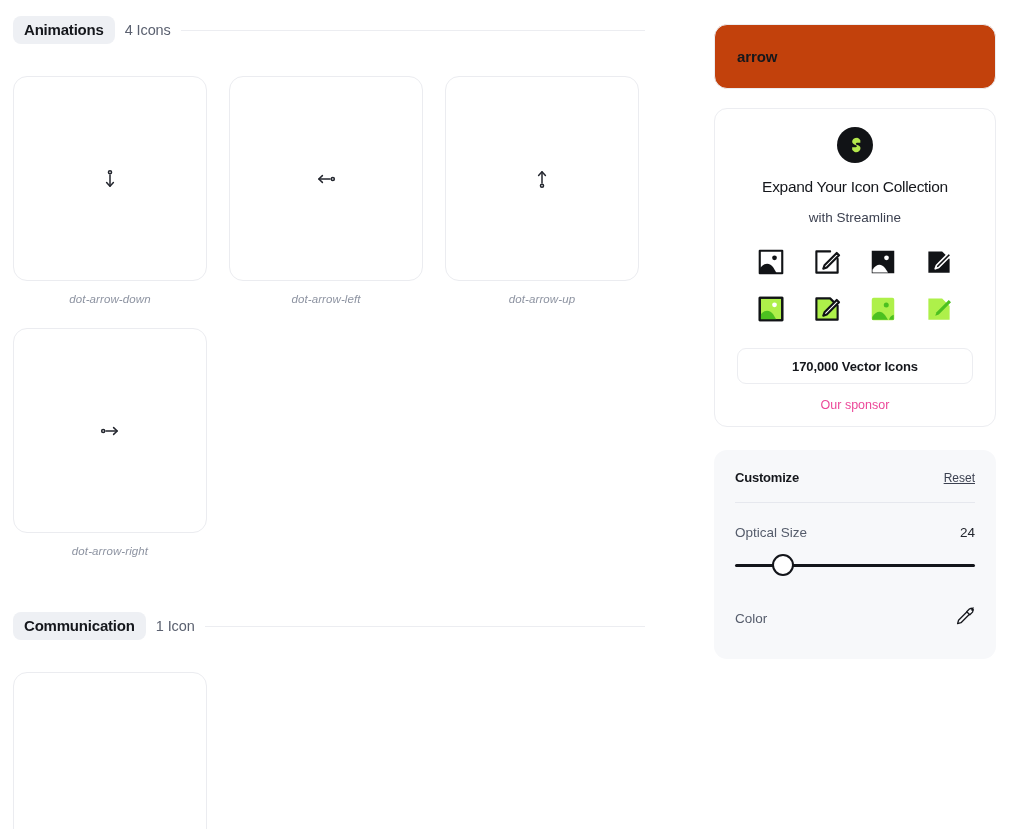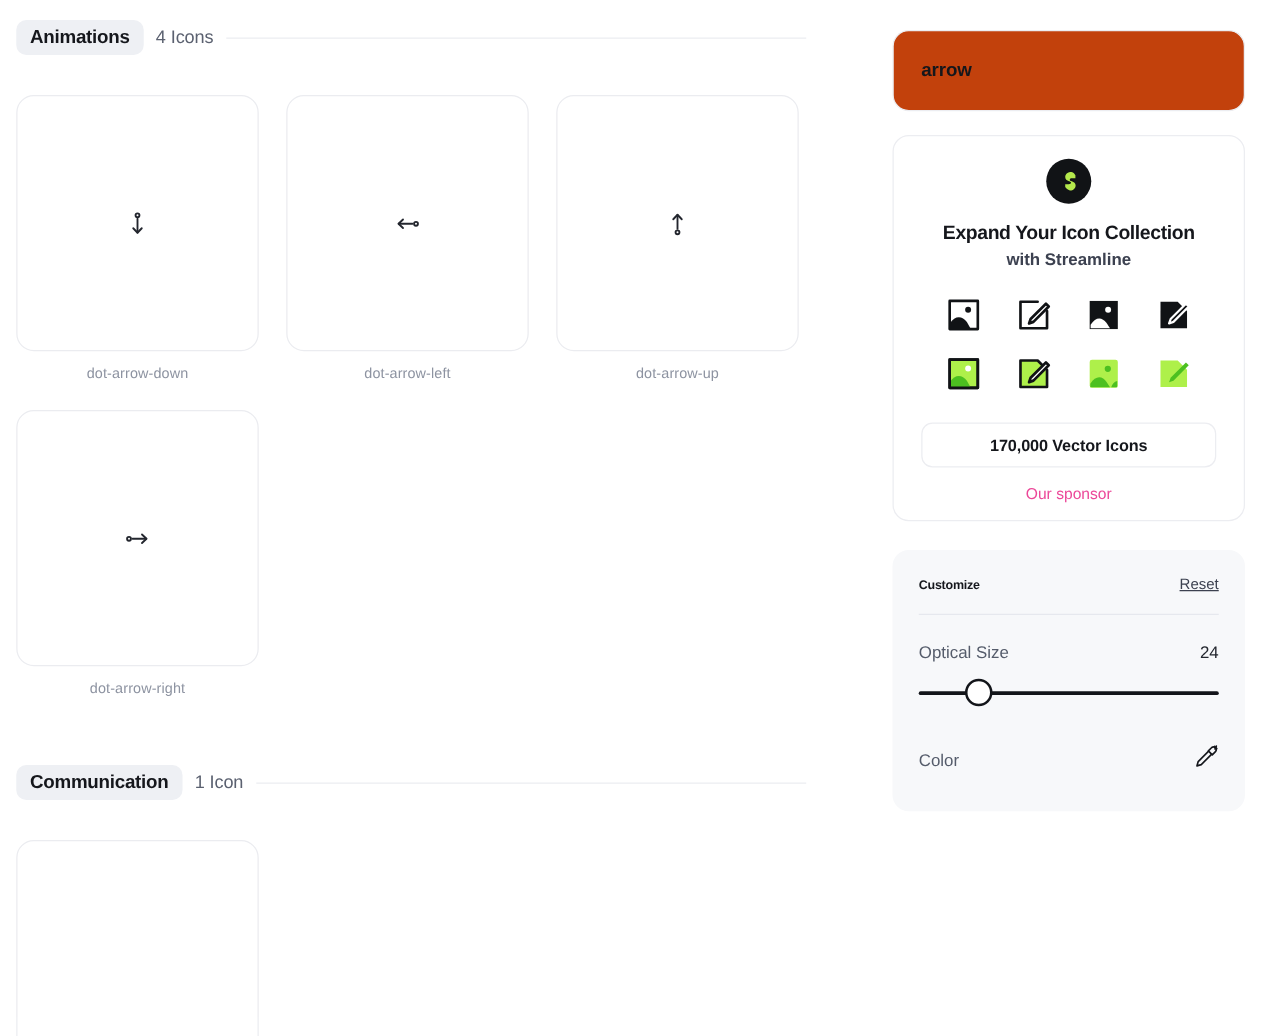--- a/index.html
+++ b/index.html
@@ -50,21 +50,21 @@
     margin-right: 55px;
   }
 
   .grid {
     display: flex;
     flex-wrap: wrap;
     gap: 23px 22px;
     margin-top: 31px;
     width: 645px;
   }
-  .card-wrap { width: 194px; }
+  .card-wrap { width: 194px; font-style: italic; }
   .card {
     width: 194px;
     height: 205px;
     border: 1px solid #ebecf0;
     border-radius: 14px;
     background: #fff;
     display: flex;
     align-items: center;
     justify-content: center;
   }
@@ -112,31 +112,30 @@
   }
   .brand-logo {
     width: 36px; height: 36px;
     border-radius: 50%;
     background: #111316;
     display: flex; align-items: center; justify-content: center;
   }
   .sponsor-title {
     margin-top: 15px;
     font-size: 15.5px;
-    font-weight: bold;
+    font-weight: normal;
     color: #15171c;
     letter-spacing: -0.3px;
     text-align: center;
   }
   .sponsor-sub {
-    margin-top: 4px;
+    margin-top: 14px;
     font-size: 13.5px;
     color: #3c4150;
     text-align: center;
-    font-weight: bold;
   }
 
   .icon-showcase {
     margin-top: 18px;
     display: grid;
     grid-template-columns: repeat(4, 38px);
     gap: 9px 18px;
     justify-content: center;
   }
   .showcase-item { width: 38px; height: 38px; display: flex; align-items: center; justify-content: center; }
@@ -164,21 +163,21 @@
   .customize-panel {
     margin-top: 23px;
     background: #f7f8fa;
     border-radius: 13px;
     padding: 20px 21px 28px;
   }
   .customize-head {
     display: flex; align-items: baseline; justify-content: space-between;
   }
   .customize-title {
-    font-size: 10px; font-weight: bold; color: #15171c; letter-spacing: -0.2px;
+    font-size: 13px; font-weight: bold; color: #15171c; letter-spacing: -0.2px;
   }
   .reset-link {
     font-size: 12px; color: #3c4150; text-decoration: underline;
   }
   .panel-rule { height: 1px; background: #e6e8ee; margin-top: 17px; }
 
   .control { margin-top: 22px; }
   .control-row {
     display: flex; align-items: baseline; justify-content: space-between;
   }

